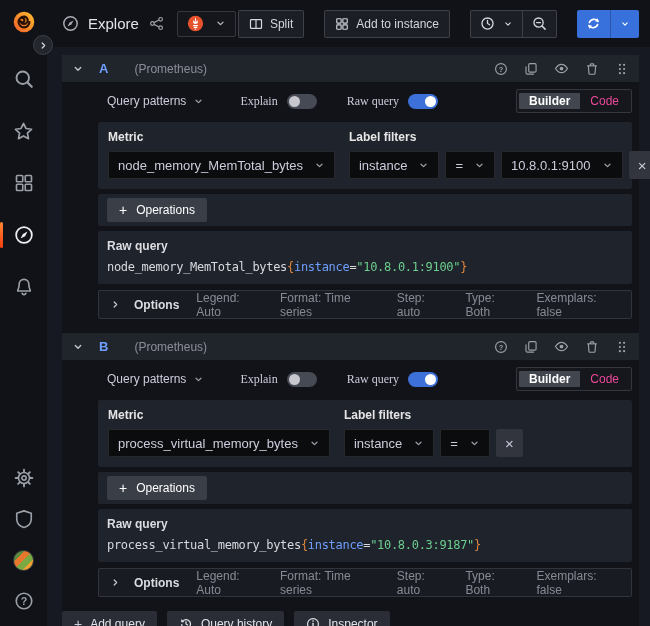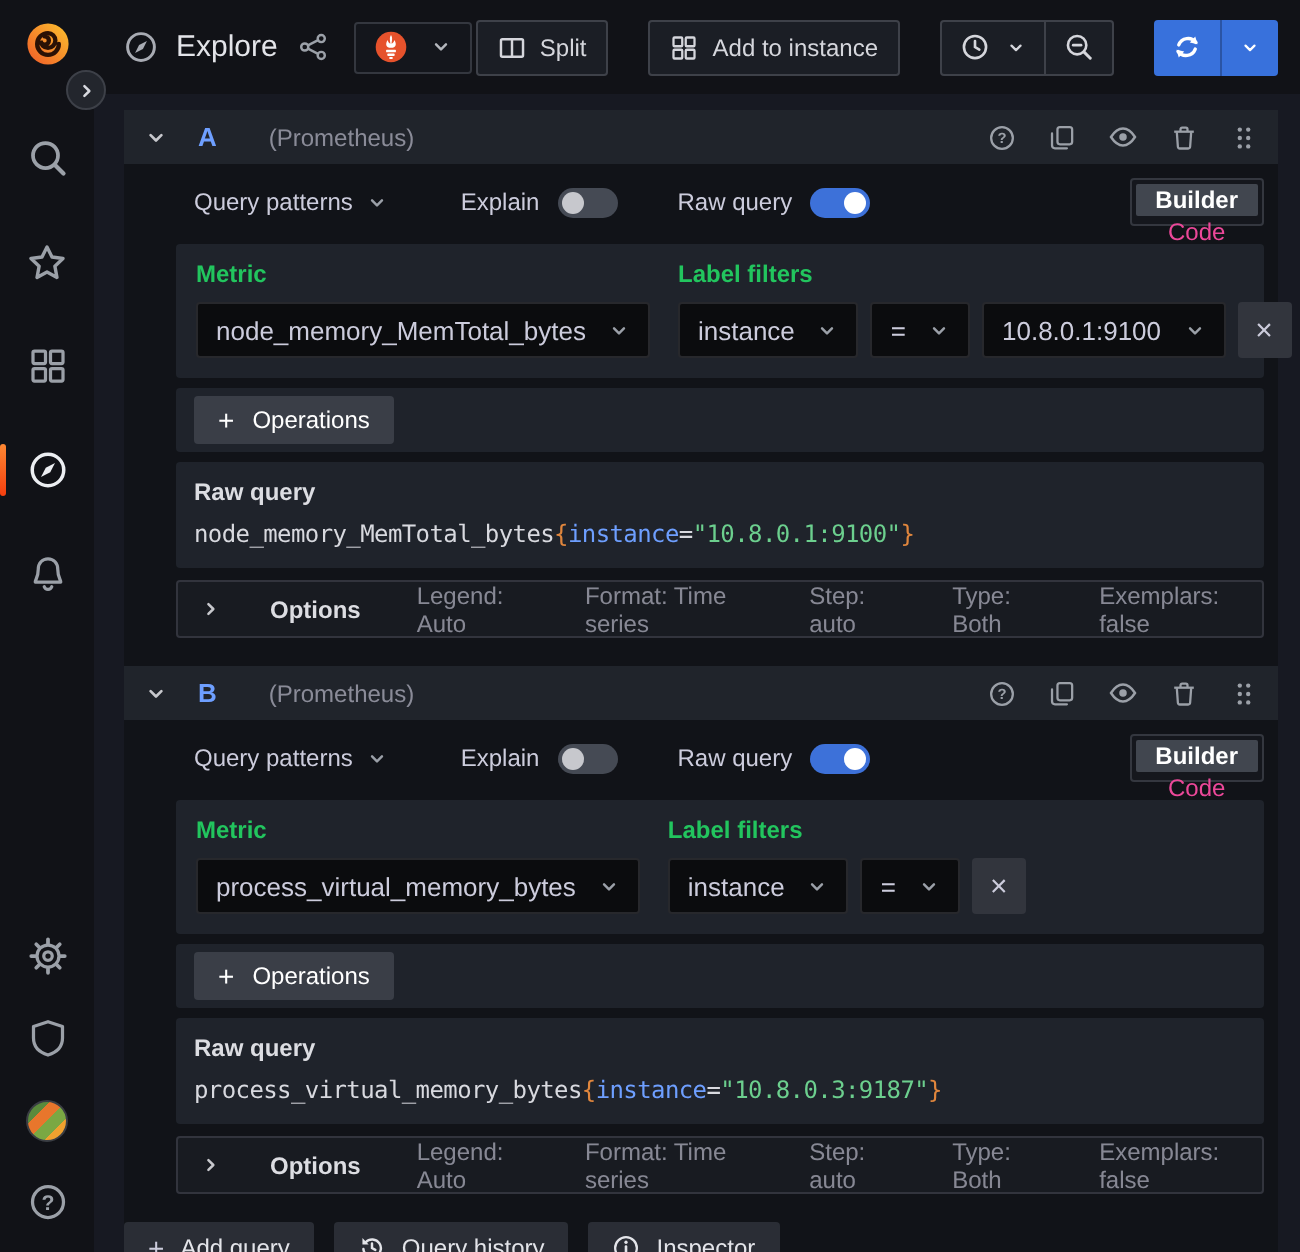--- a/index.html
+++ b/index.html
@@ -51,39 +51,39 @@
     padding:8px 11px 0 15px; }
   .explore-container { background:#111318; padding-bottom:10px; height:100%; }
 
   .qe { margin-bottom:14px; }
   .qe-header { height:27px; background:#20242b; display:flex; align-items:center; padding:0 10px; }
   .qe-header .chev { color:#c7c8cd; }
   .ref-letter { color:#6e9fff; font-weight:700; font-size:13px; margin-left:15px; }
   .ds-hint { color:rgba(204,204,220,0.62); margin-left:26px; }
   .qe-actions { margin-left:auto; display:flex; align-items:center; gap:16px; color:#9ba0a8; }
   .qe-actions svg { cursor:pointer; }
-  .qe-body { margin:7px 7px 0 26px; }
+  .qe-body { margin:7px 7px 0 36px; }
 
   .qe-toolbar { display:flex; align-items:center; margin:0 0 9px 0; padding-left:9px; height:24px; }
   .linklike { display:flex; align-items:center; gap:7px; color:#ccccdc; font-weight:500; cursor:pointer; }
-  .tgl-label { color:#ccccdc; font-weight:500; }
+  .tgl-label { color:#ccccdc; font-weight:500;font-family:Liberation Serif, serif; }
   .switch { width:30px; height:15px; border-radius:8px; background:#454a54; position:relative;
     margin-left:9px; cursor:pointer; }
   .switch .knob { position:absolute; top:2px; left:2px; width:11px; height:11px; border-radius:50%; background:#c7c8cd; }
   .switch.on { background:#3d71d9; }
   .switch.on .knob { left:auto; right:2px; background:#fff; }
   .ml36 { margin-left:36px; } .ml30 { margin-left:30px; }
   .mode-group { margin-left:auto; display:flex; align-items:center; border:1px solid #34373f;
-    border-radius:2px; background:#15171d; padding:2px; height:24px;flex-direction:column; }
+    border-radius:2px; background:#15171d; padding:2px; height:24px; }
   .mode-opt { padding:1px 10px; border-radius:1px; color:#ec4899; font-weight:500; cursor:pointer; }
   .mode-opt.sel { background:#41464f; color:#fff; font-weight:700; }
 
   .panel { background:#1f232b; border-radius:2px; margin-bottom:5px; }
   .panel.fields { padding:8px 10px 10px 10px; display:flex; gap:14px; }
-  .fld-label { font-weight:700; color:#22c55e; margin-bottom:7px; font-size:12px; }
+  .fld-label { font-weight:700; color:#e5e5e5; margin-bottom:7px; font-size:12px; }
   .row { display:flex; align-items:center; gap:6px; }
   .select { height:28px; background:#0b0c0e; border:1px solid rgba(204,204,220,0.15); border-radius:2px;
     display:inline-flex; align-items:center; gap:11px; padding:0 9px; color:#ccccdc; font-size:13px;
     font-weight:500; cursor:pointer; white-space:nowrap; }
   .select .chev { color:#9ba0a8; }
   .sq-btn { height:28px; min-width:27px; background:#32353d; border-radius:2px; border:none; color:#ccccdc;
     font-size:15px; display:flex; align-items:center; justify-content:center; cursor:pointer; padding:0 7px; }
 
   .panel.ops { padding:4px 9px; }
   .btn-secondary { height:24px; background:#3a3e47; border:none; border-radius:2px; color:#fff;
@@ -91,21 +91,21 @@
     cursor:pointer; font-family:inherit; }
   .btn-secondary .plus { font-size:14px; font-weight:400; }
 
   .panel.rawq { padding:8px 9px 10px 9px; }
   .raw-label { font-weight:700; color:#dcdde2; font-size:12px; }
   .raw-code { margin-top:7px; font-family:"DejaVu Sans Mono", monospace; font-size:12px; color:#d8d9df;
     letter-spacing:-0.3px; }
   .c-brace { color:#e0863d; } .c-key { color:#6e9fff; } .c-str { color:#6ccf8e; } .c-eq { color:#d8d9df; }
 
   .options-row { margin-top:6px; height:29px; border:1px solid rgba(204,204,220,0.15); border-radius:2px;
-    background:#181b21; display:flex; align-items:center; padding:0 11px; gap:28px; cursor:pointer; }
+    background:#181b21; display:flex; align-items:center; padding:0 11px; gap:17px; cursor:pointer; }
   .options-row .chev { color:#c7c8cd; }
   .opt-title { font-weight:700; color:#dcdde2; margin-left:-4px; }
   .opt-item { color:rgba(204,204,220,0.62); }
 
   .explore-footer { display:flex; gap:10px; padding-top:0; }
   .btn-footer { height:26px; background:#2a2d35; border:none; border-radius:2px; color:#e3e4e9;
     font-weight:500; font-size:12px; display:inline-flex; align-items:center; gap:8px; padding:0 12px;
     cursor:pointer; font-family:inherit; }
   .btn-footer .plus { font-size:14px; font-weight:400; color:#ccccdc; }
 </style>

